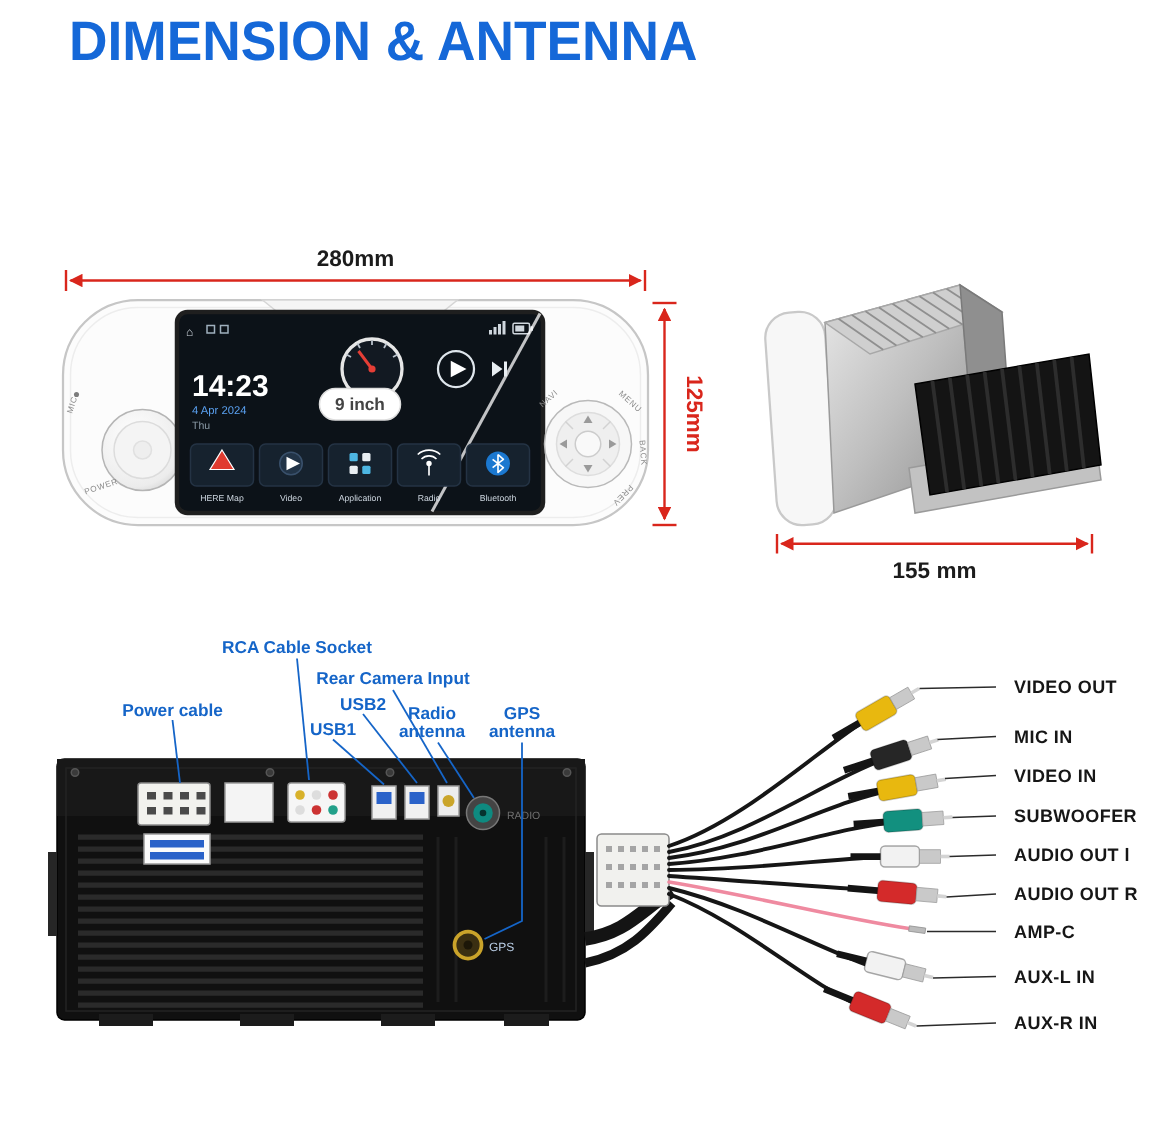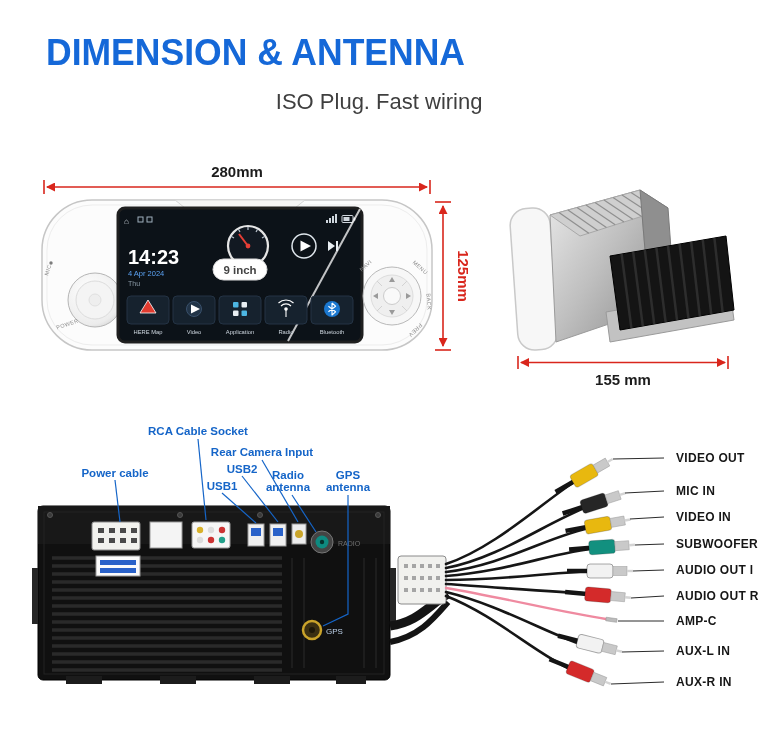--- a/index.html
+++ b/index.html
@@ -1,18 +1,18 @@
 <!DOCTYPE html>
 <html><head>
 <meta charset="utf-8">
 <style>
   html,body{margin:0;padding:0;background:#fff;}
   .canvas{position:relative;width:768px;height:755px;background:#ffffff;overflow:hidden;
           font-family:"Liberation Sans",sans-serif;}
-  .header{position:absolute;left:46px;top:32px;text-align:right;}
+  .header{position:absolute;left:46px;top:7px;}
   .title{margin:0;font-size:37px;font-weight:800;color:#1568d8;white-space:nowrap;
          transform:scaleX(.96);transform-origin:left;letter-spacing:0px;}
   .subtitle{margin-top:15px;font-size:22px;color:#3f3f3f;}
   svg{position:absolute;overflow:visible;}
   #front-svg{left:30px;top:160px;}
   #side-svg{left:490px;top:160px;}
   #rear-svg{left:30px;top:418px;}
   #harness-svg{left:390px;top:430px;}
   svg text{font-family:"Liberation Sans",sans-serif;}
   .dimT{font-size:15px;font-weight:700;fill:#1c1c1c;}
@@ -25,21 +25,20 @@
   .ptr{stroke:#2b2b2b;stroke-width:1;}
   .wire{stroke:#161616;stroke-width:2.6;fill:none;stroke-linecap:round;}
 </style>
 </head>
 <body>
 
 <div class="canvas">
 
   <div class="header">
     <h1 class="title">DIMENSION &amp; ANTENNA</h1>
-    <div class="subtitle">ISO Plug. Fast wiring</div>
   </div>
 
   <svg id="front-svg" width="430" height="212" viewBox="0 0 430 212">
     <defs>
       <marker id="arwF" markerWidth="9" markerHeight="9" refX="8" refY="4.5" orient="auto-start-reverse" markerUnits="userSpaceOnUse" viewBox="0 0 9 9">
         <path d="M0,0L9,4.5L0,9z" fill="#d9261c"></path>
       </marker>
       <radialGradient id="knobG" cx="40%" cy="35%" r="75%">
         <stop offset="0%" stop-color="#ffffff"></stop>
           <stop offset="80%" stop-color="#ececec"></stop>

